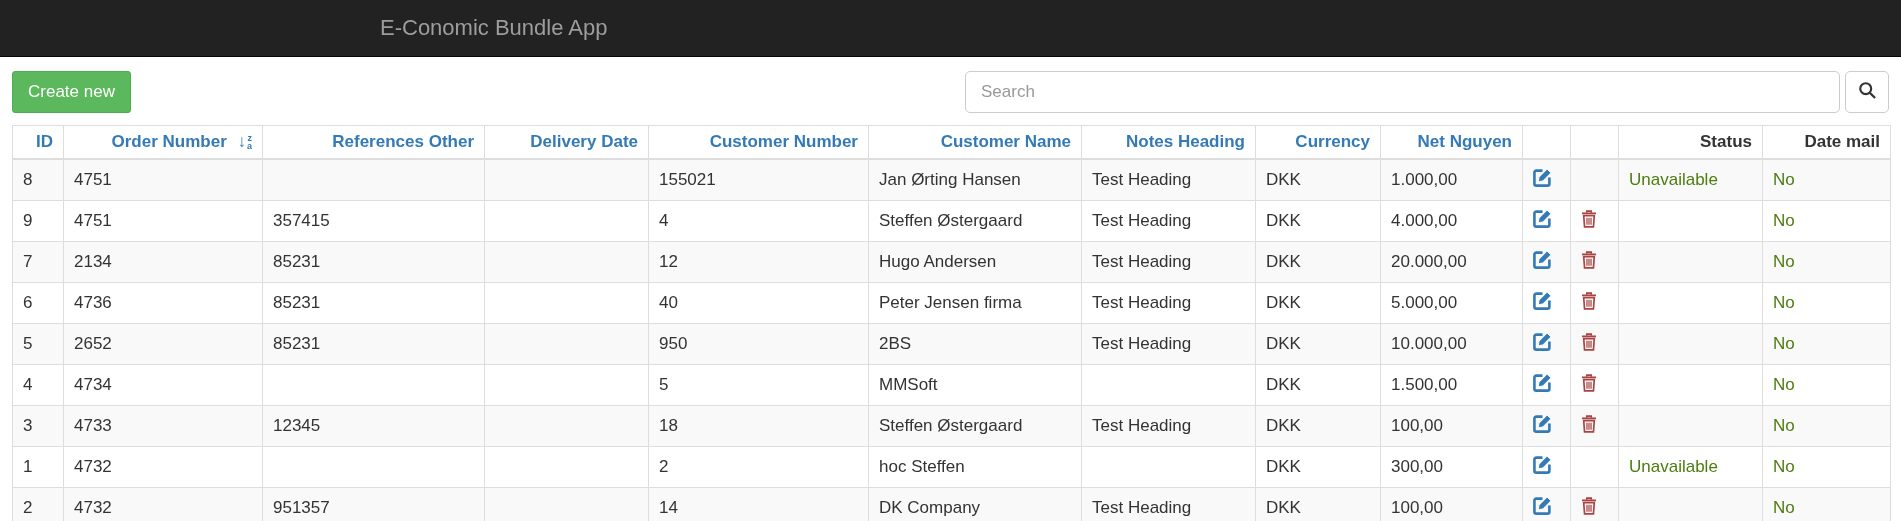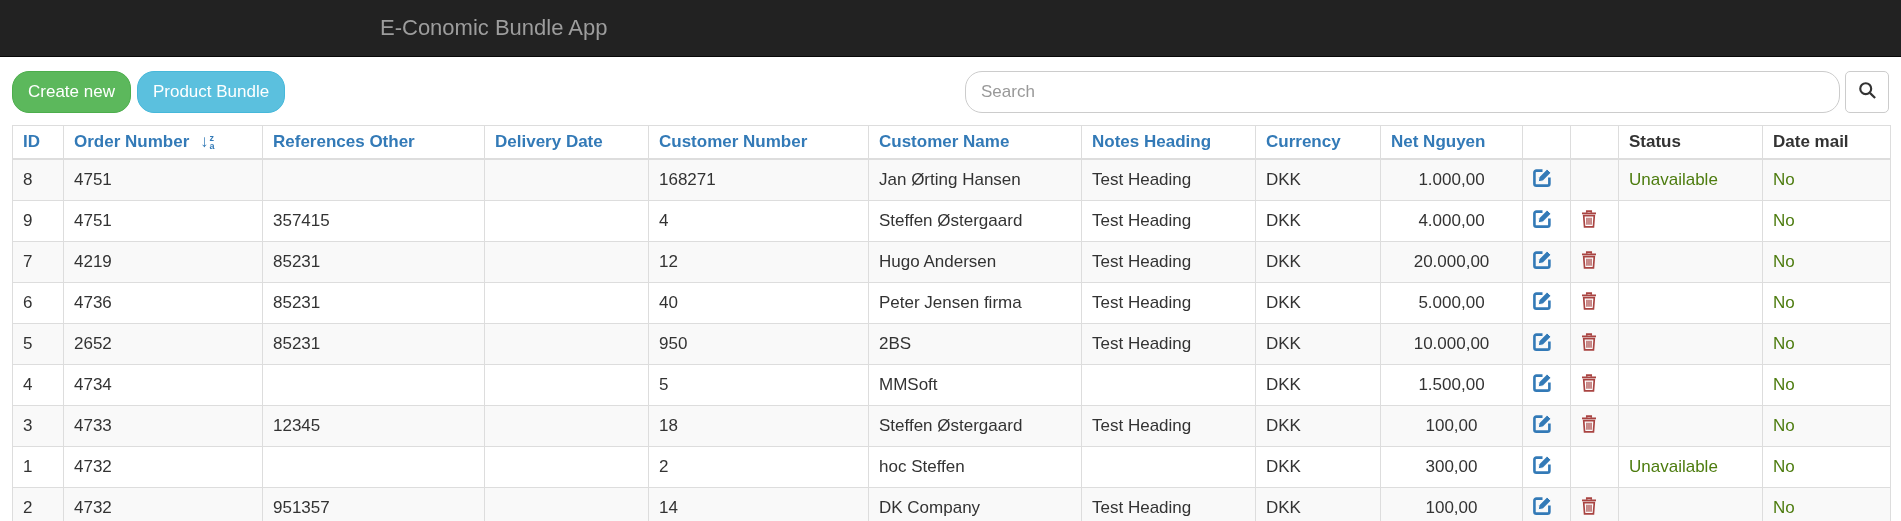--- a/index.html
+++ b/index.html
@@ -10,65 +10,64 @@
   
   .navbar{height:56px;background:#222;border-bottom:1px solid #080808;position:relative;}
   .navbar-brand{
     position:absolute;left:380px;top:0;height:59px;line-height:56px;
     color:#9d9d9d;font-size:22px;white-space:nowrap;
   }
   
   .content{padding:0 12px;}
   .toolbar{display:flex;align-items:stretch;margin-top:14px;height:42px;}
   .btn{
-    font-size:17px;padding:0 15px;border-radius:17px;color:#fff;
+    font-size:17px;padding:0 15px;border-radius:3px;color:#fff;
     border:1px solid transparent;cursor:pointer;height:42px;line-height:40px;
     font-family:"Liberation Sans",sans-serif;
   }
   .btn-success{background:#5cb85c;border-color:#4cae4c;}
   .btn-info{background:#5bc0de;border-color:#46b8da;margin-left:6px;}
   .search-wrap{margin-left:auto;display:flex;width:924px;}
   .search-input{
-    flex:1;height:42px;box-sizing:border-box;border:1px solid #ccc;border-radius:17px;
+    flex:1;height:42px;box-sizing:border-box;border:1px solid #ccc;border-radius:5px;
     padding:16px 15px;font-size:17px;color:#555;outline:none;
     font-family:"Liberation Sans",sans-serif;
   }
   .search-input::placeholder{color:#999;}
   .search-btn{
     width:44px;height:42px;margin-left:5px;background:#fff;border:1px solid #ccc;
     border-radius:5px;cursor:pointer;display:flex;align-items:center;justify-content:center;
   }
   
   table{
     margin-top:12px;border-collapse:collapse;table-layout:fixed;width:1877px;
     font-size:17px;
   }
   th,td{border:1px solid #ddd;text-align:left;vertical-align:middle;overflow:hidden;white-space:nowrap;}
-  th{padding:6px 10px;font-weight:bold;color:#333;border-bottom-width:2px;}
+  th{padding:6px 10px;font-weight:bold;color:#333;border-bottom-width:2px;text-align:right;}
   th.link{color:#337ab7;cursor:pointer;}
   td{padding:8px 10px;}
   tbody tr:nth-child(odd){background:#f9f9f9;}
-  td.num{text-align:center;}
+  td.num{text-align:left;}
   td.danger{color:#4d7c0f;}
   .icon-btn{background:none;border:none;padding:0;margin:0;cursor:pointer;line-height:0;}
   .sort-icon{display:inline-flex;align-items:center;margin-left:6px;color:#337ab7;}
   .sort-icon .arrow{font-size:17px;line-height:16px;}
   .sort-icon .za{display:inline-flex;flex-direction:column;font-size:9px;line-height:8px;font-weight:bold;margin-left:1px;}
 </style>
 </head>
 <body>
 
 <div class="navbar">
   <span class="navbar-brand">E-Conomic Bundle App</span>
 </div>
 
 <div class="content">
   <div class="toolbar">
     <button class="btn btn-success">Create new</button>
-    <button class="btn btn-info">Product Bundle</button>
     <div class="search-wrap">
       <input class="search-input" type="text" placeholder="Search" style="">
       <button class="search-btn">
         <span>
           <svg viewBox="0 0 16 16" width="19" height="19">
             <circle cx="6.5" cy="6.5" r="4.6" fill="none" stroke="#333" stroke-width="1.8"></circle>
             <path d="M10 10l4.4 4.4" stroke="#333" stroke-width="1.8"></path>
           </svg>
         </span>
       </button>
@@ -115,21 +114,21 @@
           <th>Status</th>
           <th>Date mail</th>
         </tr>
       </thead>
     <tbody id="body-rows">
         <tr>
           <td>8</td>
           <td>4751</td>
           <td></td>
           <td></td>
-          <td>168271</td>
+          <td>155021</td>
           <td>Jan Ørting Hansen</td>
           <td>Test Heading</td>
           <td>DKK</td>
           <td class="num">1.000,00</td>
           <td><button class="icon-btn">
   <svg viewBox="0 0 16 16" width="19" height="19" aria-hidden="true">
     <path d="M13.8 8v5.2a1.6 1.6 0 0 1-1.6 1.6H2.8a1.6 1.6 0 0 1-1.6-1.6V3.8a1.6 1.6 0 0 1 1.6-1.6H8" fill="none" stroke="#337ab7" stroke-width="2.2"></path>
     <path d="M11.9.9l3.2 3.2-6.8 6.8-3.9.7.7-3.9z" fill="#337ab7" stroke="#fff" stroke-width="0.8"></path>
   </svg>
 </button></td>
@@ -159,21 +158,21 @@
     <path d="M.8 3h12.4" stroke="#a94442" stroke-width="1.6"></path>
     <path d="M2.3 5l.75 10h7.9L11.7 5z" fill="none" stroke="#a94442" stroke-width="1.5"></path>
     <path d="M5.2 6.8v6.4M7 6.8v6.4M8.8 6.8v6.4" stroke="#a94442" stroke-width="1.1"></path>
   </svg>
 </button></td>
           <td></td>
           <td class="danger">No</td>
         </tr>
         <tr>
           <td>7</td>
-          <td>4219</td>
+          <td>2134</td>
           <td>85231</td>
           <td></td>
           <td>12</td>
           <td>Hugo Andersen</td>
           <td>Test Heading</td>
           <td>DKK</td>
           <td class="num">20.000,00</td>
           <td><button class="icon-btn">
   <svg viewBox="0 0 16 16" width="19" height="19" aria-hidden="true">
     <path d="M13.8 8v5.2a1.6 1.6 0 0 1-1.6 1.6H2.8a1.6 1.6 0 0 1-1.6-1.6V3.8a1.6 1.6 0 0 1 1.6-1.6H8" fill="none" stroke="#337ab7" stroke-width="2.2"></path>

